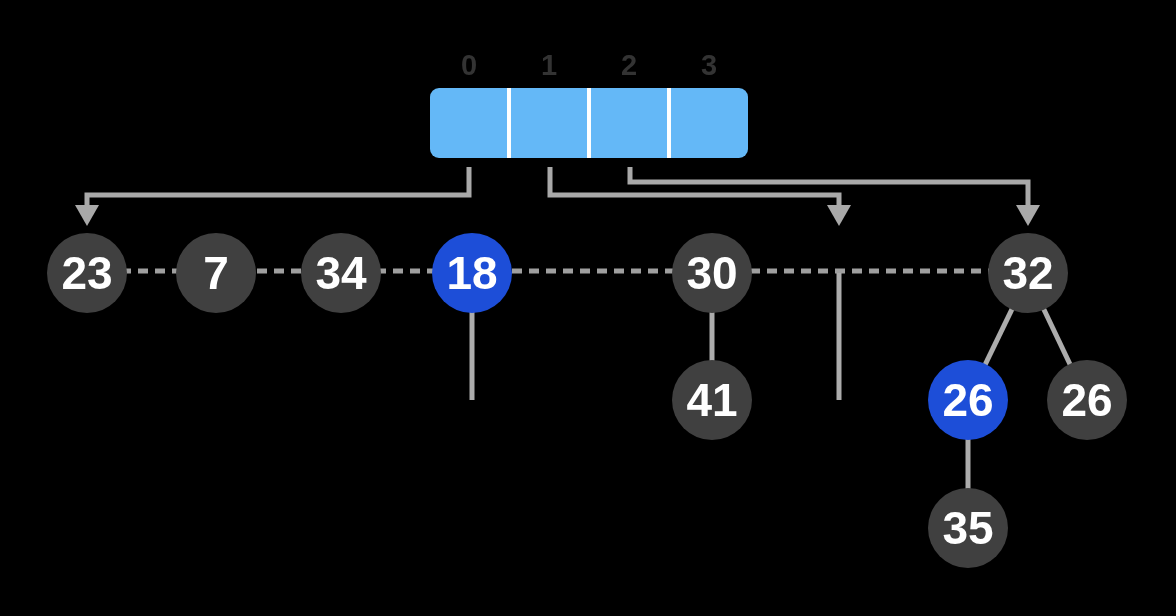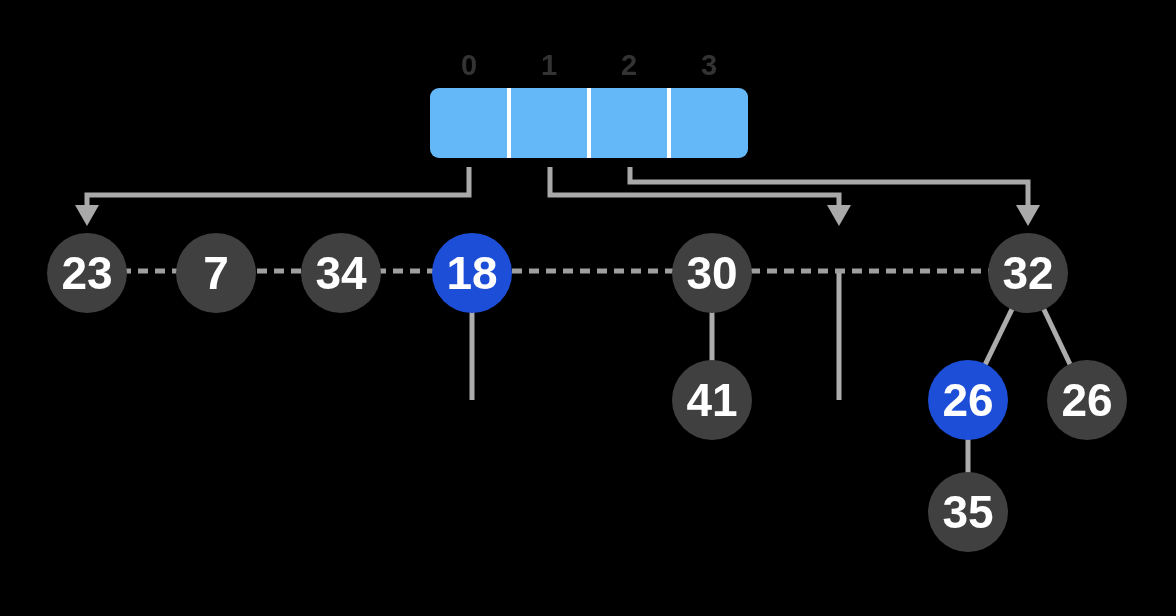--- a/index.html
+++ b/index.html
@@ -156,17 +156,17 @@
   <div class="node blue" style="left:672px;top:360px">
       <span>41</span>
     </div>
   <div class="node marked" style="left:928px;top:360px">
       <span>26</span>
     </div>
   <div class="node blue" style="left:1047px;top:360px">
       <span>26</span>
     </div>
 
-  <div class="node blue" style="left:928px;top:472px">
+  <div class="node blue" style="left:928px;top:488px">
       <span>35</span>
     </div>
 
 </div>
 
 </body></html>

